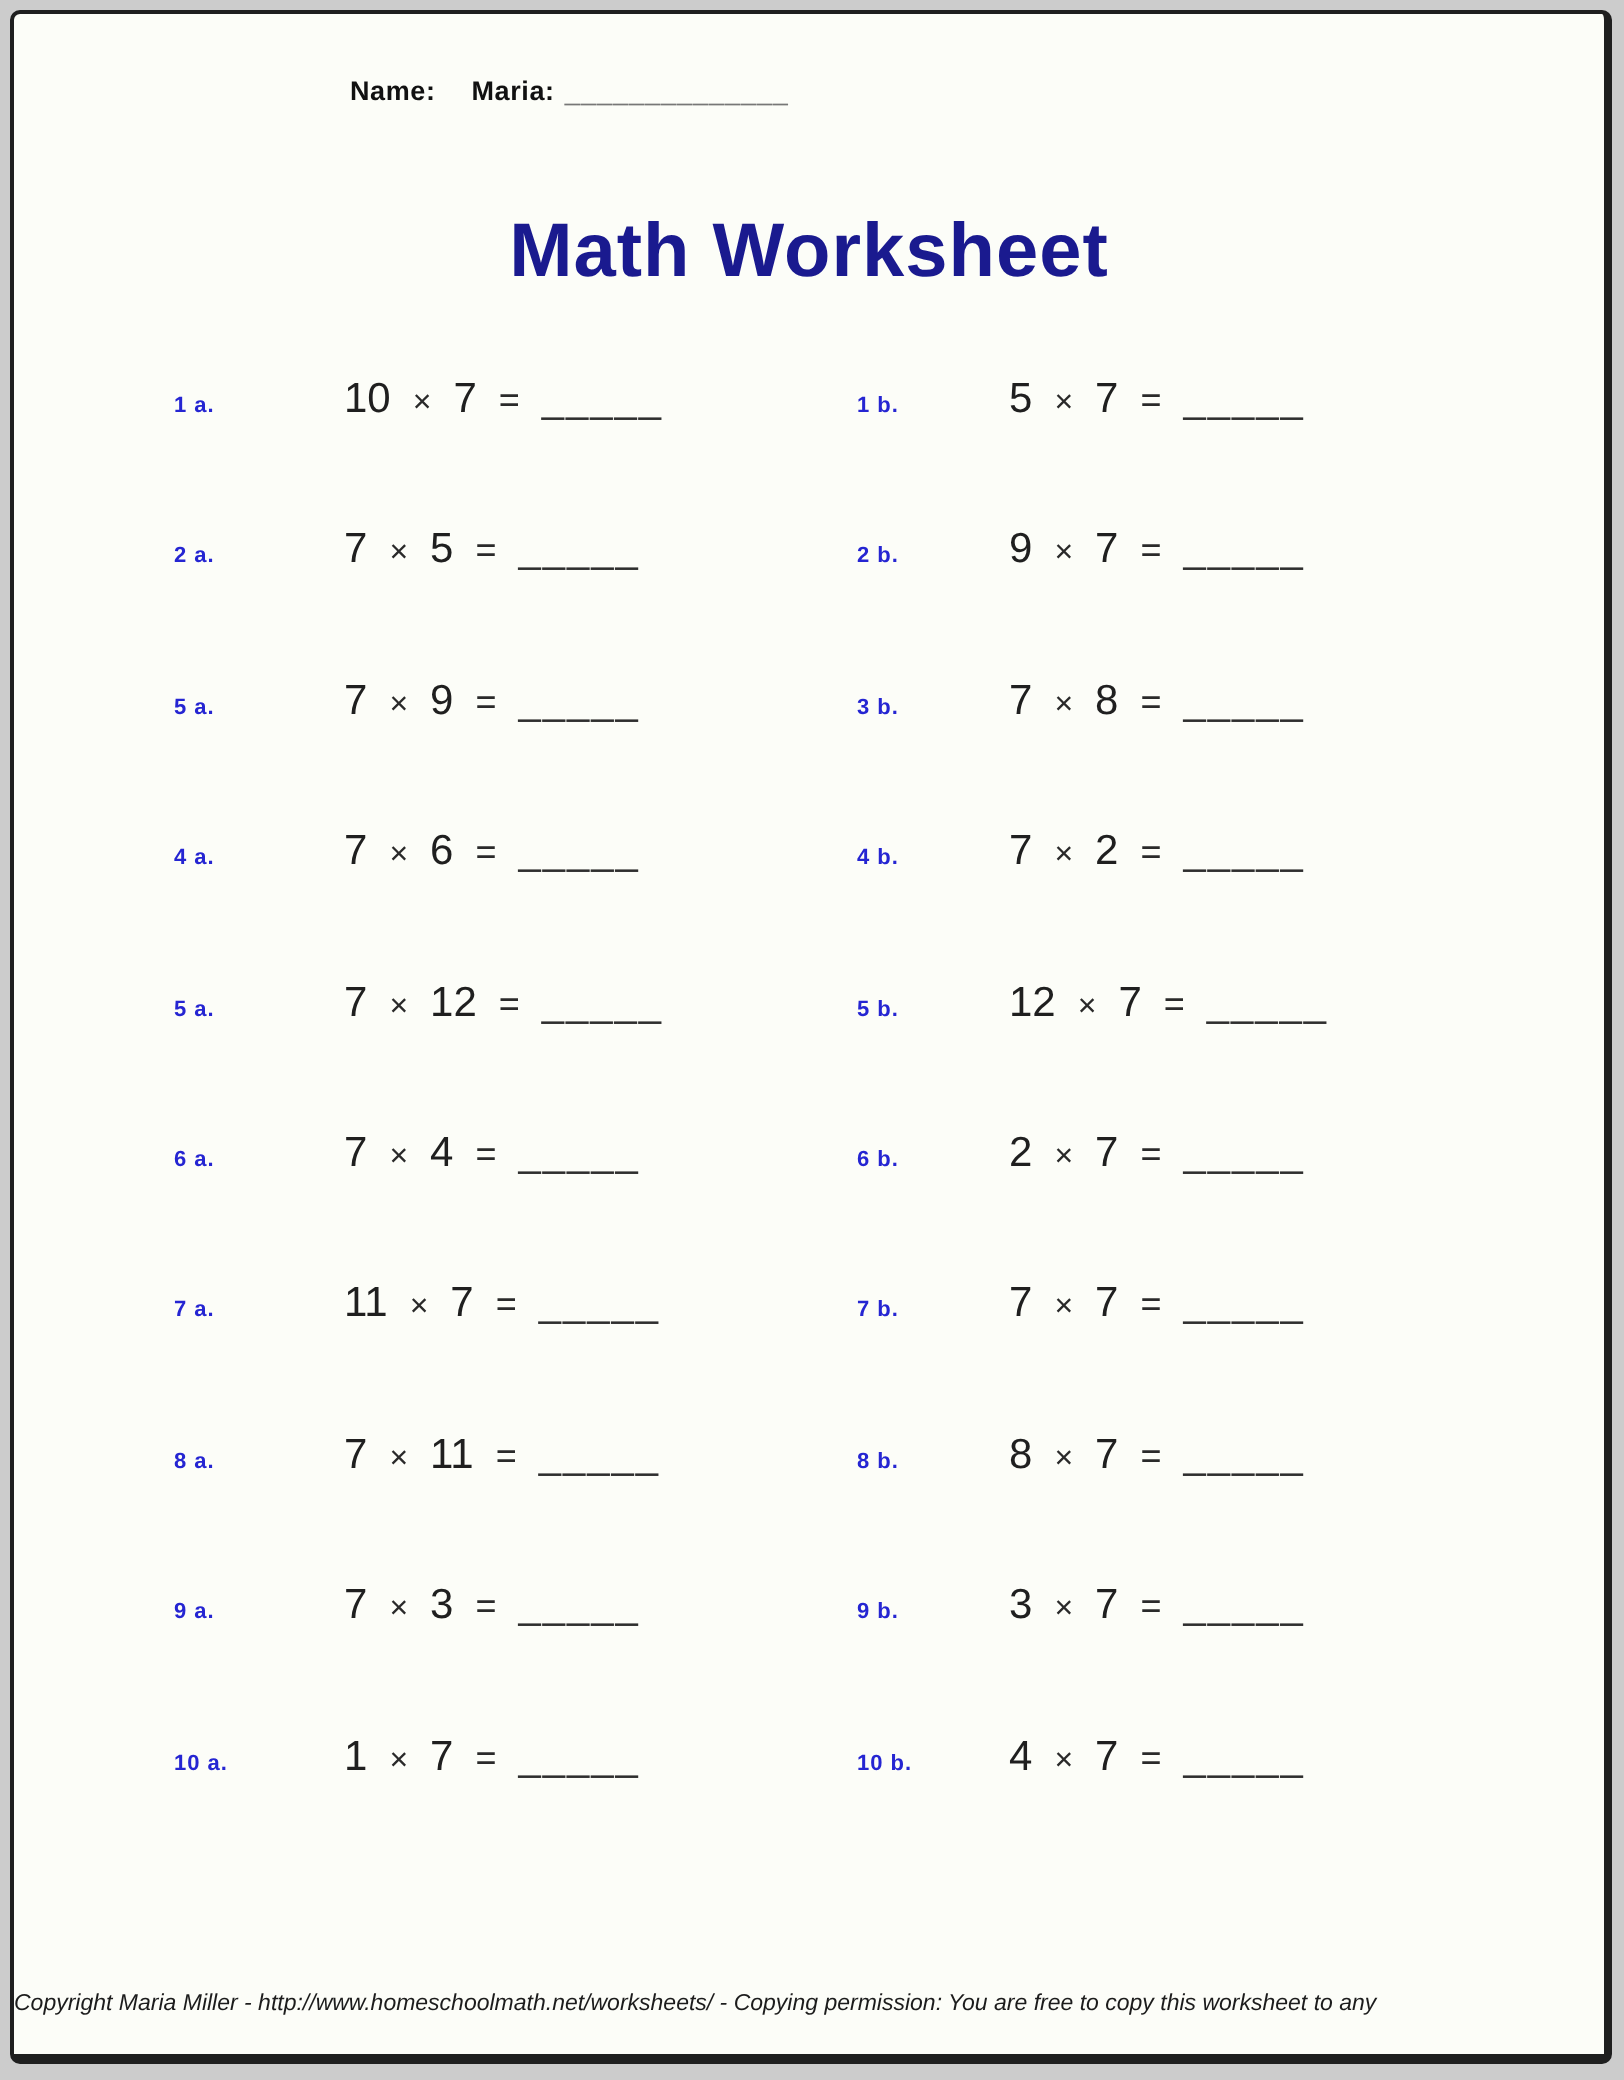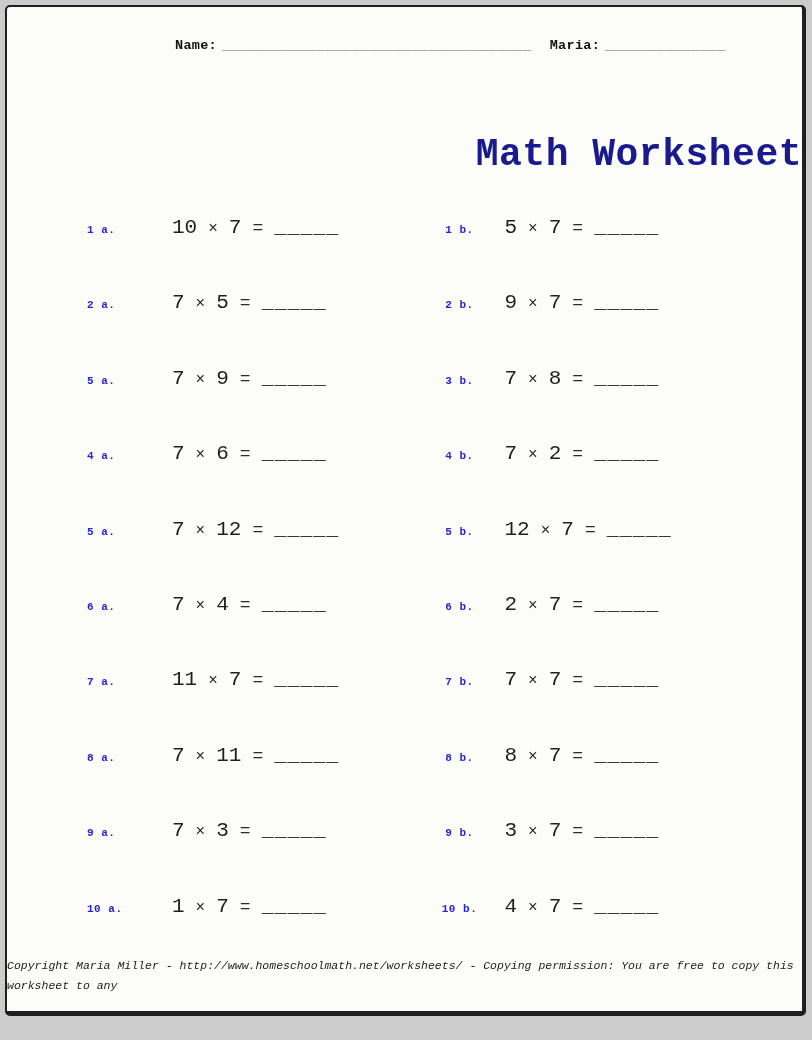--- a/index.html
+++ b/index.html
@@ -1,21 +1,21 @@
 <!DOCTYPE html>
 <html><head>
 <meta charset="utf-8">
 <style>
   html, body { margin: 0; padding: 0; }
   .canvas {
     width: 812px; height: 1040px;
     background: #cccccc;
     box-sizing: border-box;
-    padding: 5px 6px 24px 5px;
-    font-family: Liberation Mono, monospace;
+    padding: 5px 6px 8px 5px;
+    font-family: Liberation Sans, sans-serif;
   }
   .page {
     width: 100%; height: 100%;
     box-sizing: border-box;
     background: #fcfdf8;
     border: 2px solid #1f1f1f;
     border-right-width: 4px;
     border-bottom-width: 5px;
     border-radius: 5px;
     position: relative;
@@ -26,40 +26,40 @@
     margin-left: 168px;
     display: flex;
     align-items: baseline;
     font-size: 13.5px;
     color: #111;
   }
   .hdr-label { font-weight: bold; letter-spacing: 0.3px; }
   .hdr-line  { color: #777; margin-left: 5px; letter-spacing: 0.5px; white-space: nowrap; }
   .date-label { margin-left: 18px; }
   .title {
-    margin-top: 80px;
-    text-align: right;
+    margin-top: 52px;
+    text-align: center;
     font-size: 38px;
     font-weight: bold;
     color: #1a1a8f;
     letter-spacing: 0.5px;
   }
   .problems {
     margin-top: 40px;
     display: grid;
     grid-template-columns: 1fr 1fr;
   }
   .cell {
     height: 75.4px;
     display: flex;
     align-items: baseline;
     box-sizing: border-box;
   }
   .cell.col-a { padding-left: 80px; }
-  .cell.col-b { padding-left: 24px; text-align: center; }
+  .cell.col-b { padding-left: 24px; }
   .plabel {
     width: 62px;
     flex: 0 0 62px;
     font-size: 11px;
     font-weight: bold;
     color: #2525d2;
     letter-spacing: 0.5px;
   }
   .expr {
     display: flex;
@@ -85,21 +85,20 @@
   }
 </style>
 </head>
 <body>
 
 <div class="canvas">
   <div class="page">
 
     <div class="header-row">
       <span class="hdr-label">Name:</span>
-      <span class="hdr-line">____________________________________</span>
       <span class="hdr-label date-label">Maria:</span>
       <span class="hdr-line">______________</span>
     </div>
 
     <div class="title">Math Worksheet</div>
 
     <div class="problems" id="problems-grid">
         <div class="cell col-a">
     <span class="plabel">1 a.</span>
     <span class="expr">

